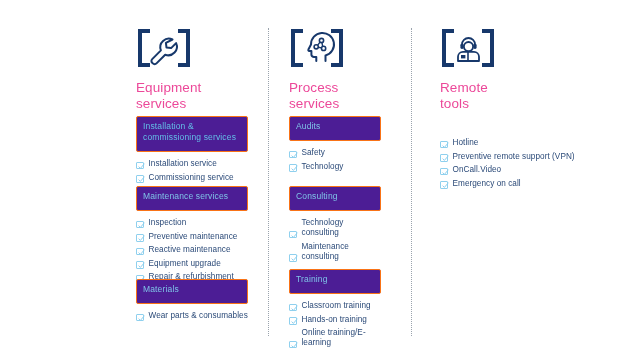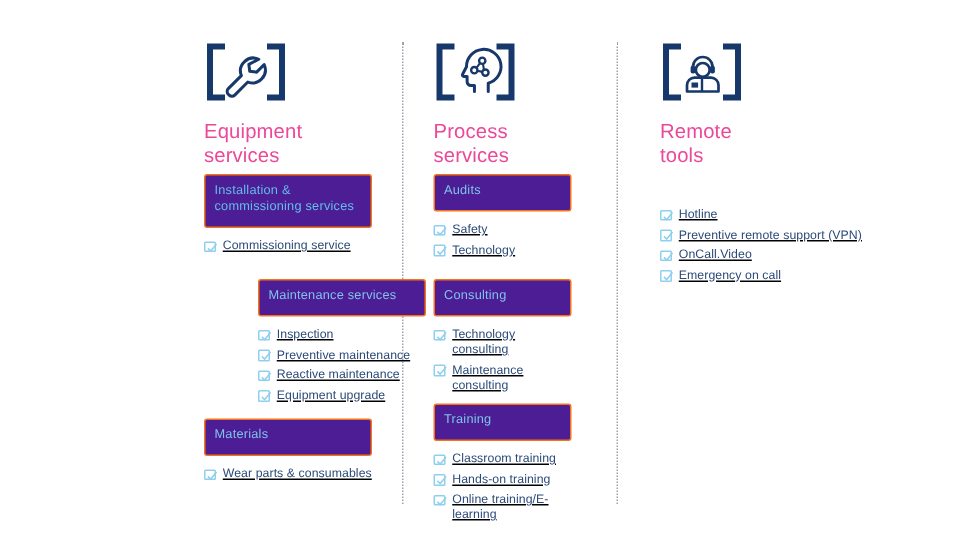--- a/index.html
+++ b/index.html
@@ -76,23 +76,22 @@
     white-space: pre-line;
   }
   .group.accent .group-label { color: #63bfe8; }
 
   
   .items {
     margin-top: 7px;
   }
   .item {
     display: flex;
-    align-items: flex-start;
+    align-items: flex-end;
     margin-bottom: 3.5px;
-    text-decoration: underline;
   }
   .cbox {
     flex: 0 0 auto;
     width: 7.5px;
     height: 7.5px;
     margin-top: 1.5px;
     margin-right: 5px;
     border: 0.8px solid #8fd0ee;
     border-radius: 1px;
     position: relative;
@@ -102,21 +101,21 @@
   .cbox svg { position: absolute; left: -0.5px; top: -1px; }
   .item-label {
     font-size: 8.2px;
     line-height: 10px;
     color: #2b4a78;
     letter-spacing: 0.05px;
   }
 
   
   .c1-g1 { top: 88px;  width: 112px; }
-  .c1-g2 { top: 158px; width: 112px; margin-left: 36px; }
+  .c1-g2 { top: 158px; width: 112px; }
   .c1-g3 { top: 251px; width: 112px; }
   
   .c2-g1 { top: 88px;  width: 92px; }
   .c2-g2 { top: 158px; width: 92px; }
   .c2-g3 { top: 241px; width: 92px; }
   
   .c3-list { top: 110px; }
 </style>
 </head>
 <body>
@@ -142,20 +141,28 @@
         <div class="group-label">Installation &amp;
 commissioning services</div>
       </div>
       <div class="items">
         <div class="item">
           <span class="cbox">
             <svg width="9" height="9" viewBox="0 0 9 9">
                 <path d="M1.6 4.6 L3.4 6.4 L7.4 1.7" fill="none" stroke="#8fd0ee" stroke-width="1"></path>
               </svg>
           </span>
+          <span class="item-label">Installation service</span>
+        </div>
+        <div class="item">
+          <span class="cbox">
+            <svg width="9" height="9" viewBox="0 0 9 9">
+                <path d="M1.6 4.6 L3.4 6.4 L7.4 1.7" fill="none" stroke="#8fd0ee" stroke-width="1"></path>
+              </svg>
+          </span>
           <span class="item-label">Commissioning service</span>
         </div>
       </div>
     </div>
 
     <div class="group c1-g2">
       <div class="group-box">
         <div class="group-label">Maintenance services</div>
       </div>
       <div class="items">
@@ -183,20 +190,28 @@
           </span>
           <span class="item-label">Reactive maintenance</span>
         </div>
         <div class="item">
           <span class="cbox">
             <svg width="9" height="9" viewBox="0 0 9 9">
                 <path d="M1.6 4.6 L3.4 6.4 L7.4 1.7" fill="none" stroke="#8fd0ee" stroke-width="1"></path>
               </svg>
           </span>
           <span class="item-label">Equipment upgrade</span>
+        </div>
+        <div class="item">
+          <span class="cbox">
+            <svg width="9" height="9" viewBox="0 0 9 9">
+                <path d="M1.6 4.6 L3.4 6.4 L7.4 1.7" fill="none" stroke="#8fd0ee" stroke-width="1"></path>
+              </svg>
+          </span>
+          <span class="item-label">Repair &amp; refurbishment</span>
         </div>
       </div>
     </div>
 
     <div class="group c1-g3">
       <div class="group-box">
         <div class="group-label">Materials</div>
       </div>
       <div class="items">
         <div class="item">

